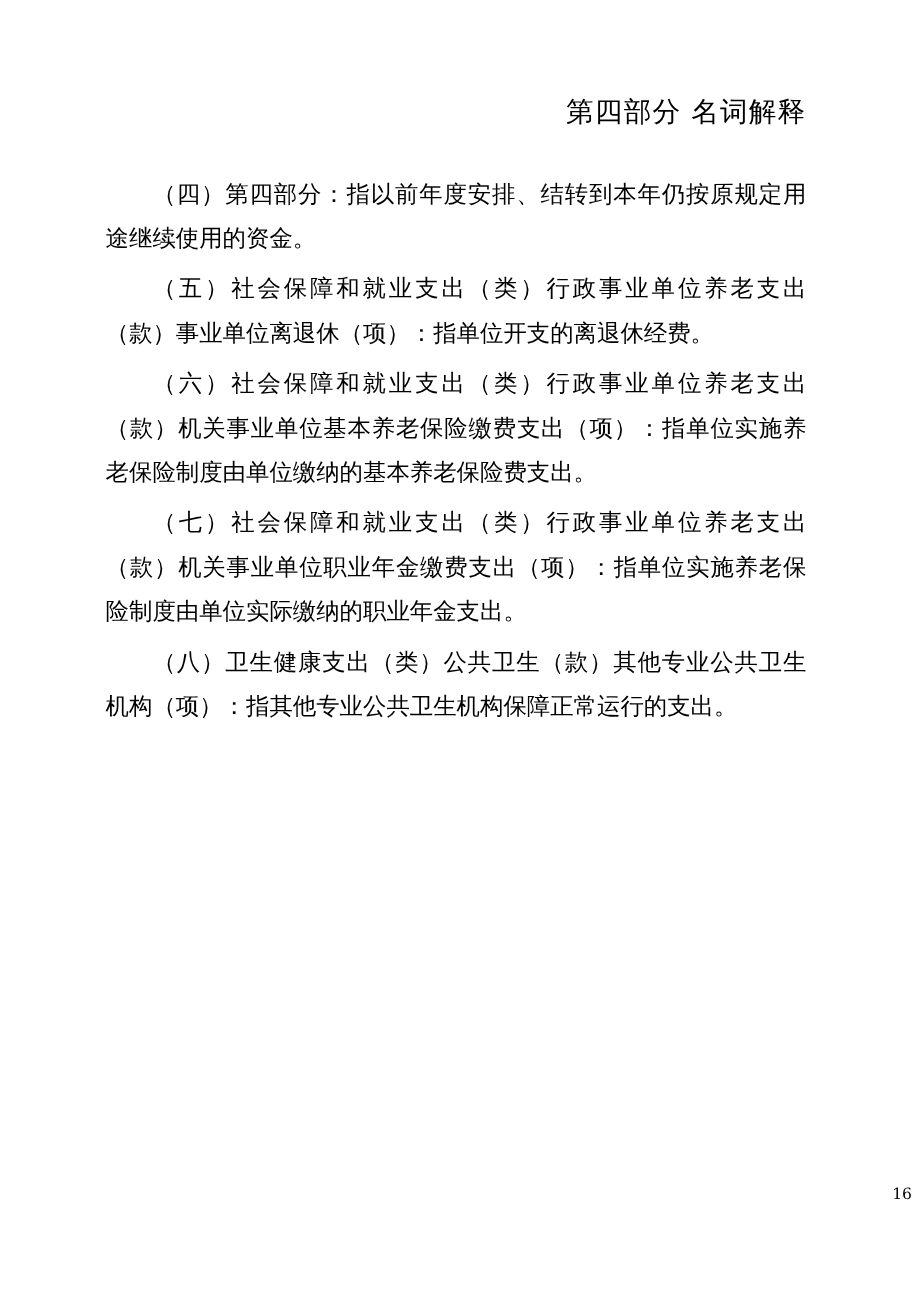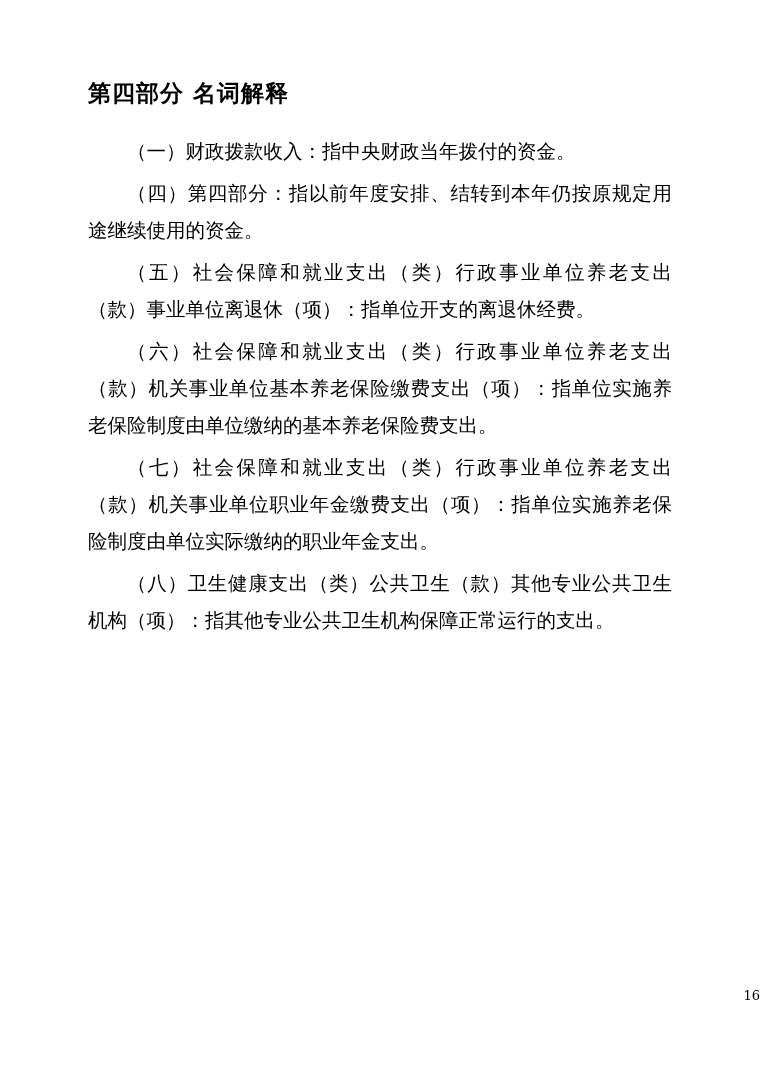--- a/index.html
+++ b/index.html
@@ -17,25 +17,25 @@
     color: #000000;
     overflow: hidden;
   }
   .content {
     position: absolute;
     left: 88px;
     top: 78px;
     width: 584px;
   }
   .doc-title {
-    text-align: left;
+    text-align: right;
     font-size: 23px;
-    font-weight: bold;
+    font-weight: normal;
     letter-spacing: 1px;
-    margin: 0 0 24px 0;
+    margin: 0 0 34px 0;
     font-family: "DejaVu Serif", "Liberation Serif", serif;
   }
   .para {
     font-size: 19.5px;
     line-height: 37px;
     text-align: justify;
     text-justify: inter-ideograph;
     margin: 0 0 5px 0;
     text-indent: 39px;
     word-break: break-all;
@@ -50,21 +50,20 @@
     font-family: "DejaVu Serif", "Liberation Serif", serif;
   }
 </style>
 </head>
 <body>
 
 <div class="page">
   <div class="content">
     <h1 class="doc-title">第四部分  名词解释</h1>
 
-    <p class="para">（一）财政拨款收入：指中央财政当年拨付的资金。</p>
     <p class="para">（四）第四部分：指以前年度安排、结转到本年仍按原规定用途继续使用的资金。</p>
     <p class="para">（五）社会保障和就业支出（类）行政事业单位养老支出（款）事业单位离退休（项）：指单位开支的离退休经费。</p>
     <p class="para">（六）社会保障和就业支出（类）行政事业单位养老支出（款）机关事业单位基本养老保险缴费支出（项）：指单位实施养老保险制度由单位缴纳的基本养老保险费支出。</p>
     <p class="para">（七）社会保障和就业支出（类）行政事业单位养老支出（款）机关事业单位职业年金缴费支出（项）：指单位实施养老保险制度由单位实际缴纳的职业年金支出。</p>
     <p class="para">（八）卫生健康支出（类）公共卫生（款）其他专业公共卫生机构（项）：指其他专业公共卫生机构保障正常运行的支出。</p>
   </div>
 
   <div class="page-number">16</div>
 </div>
 

